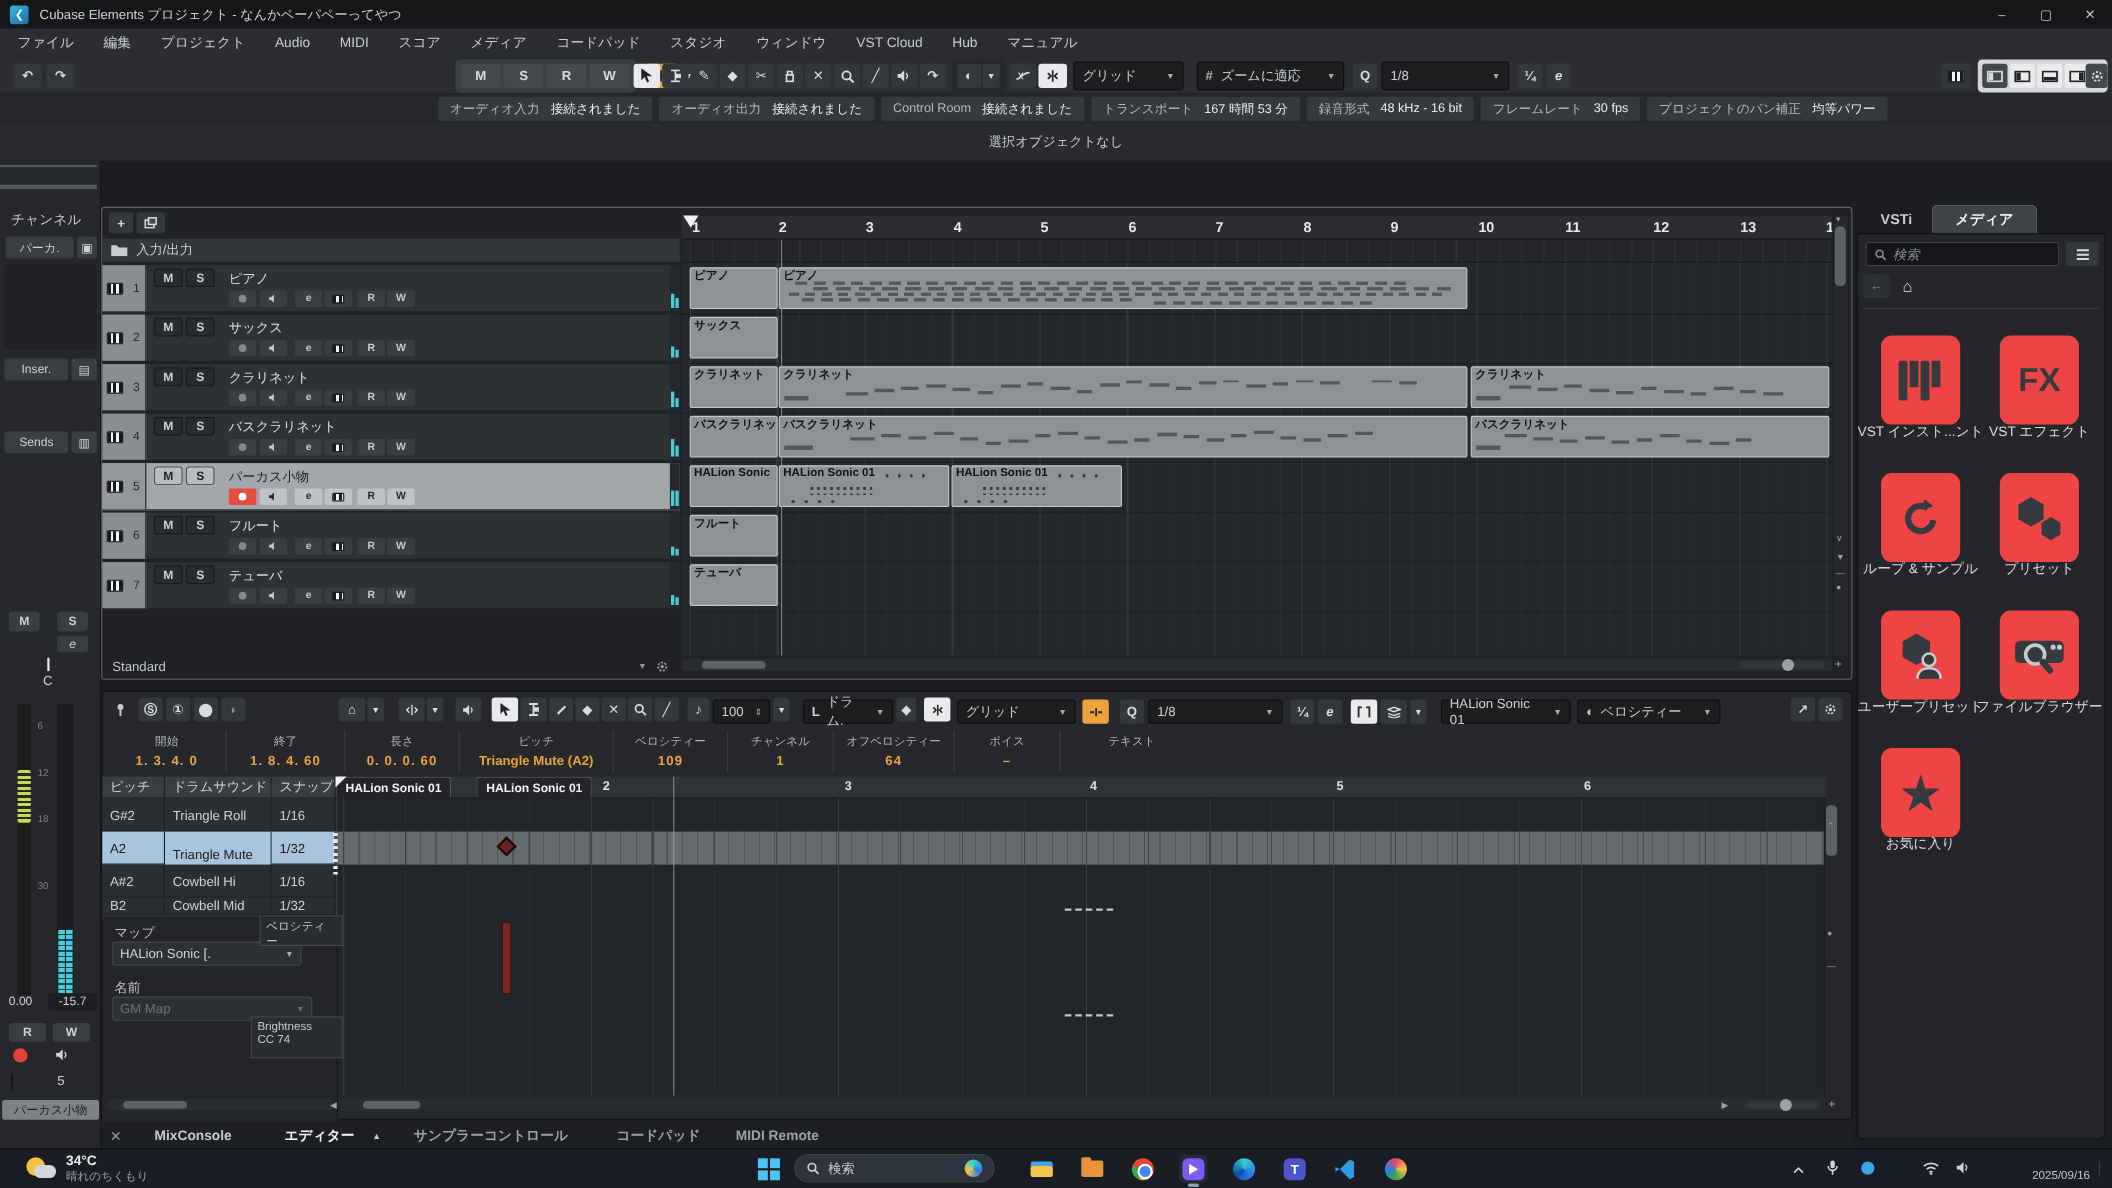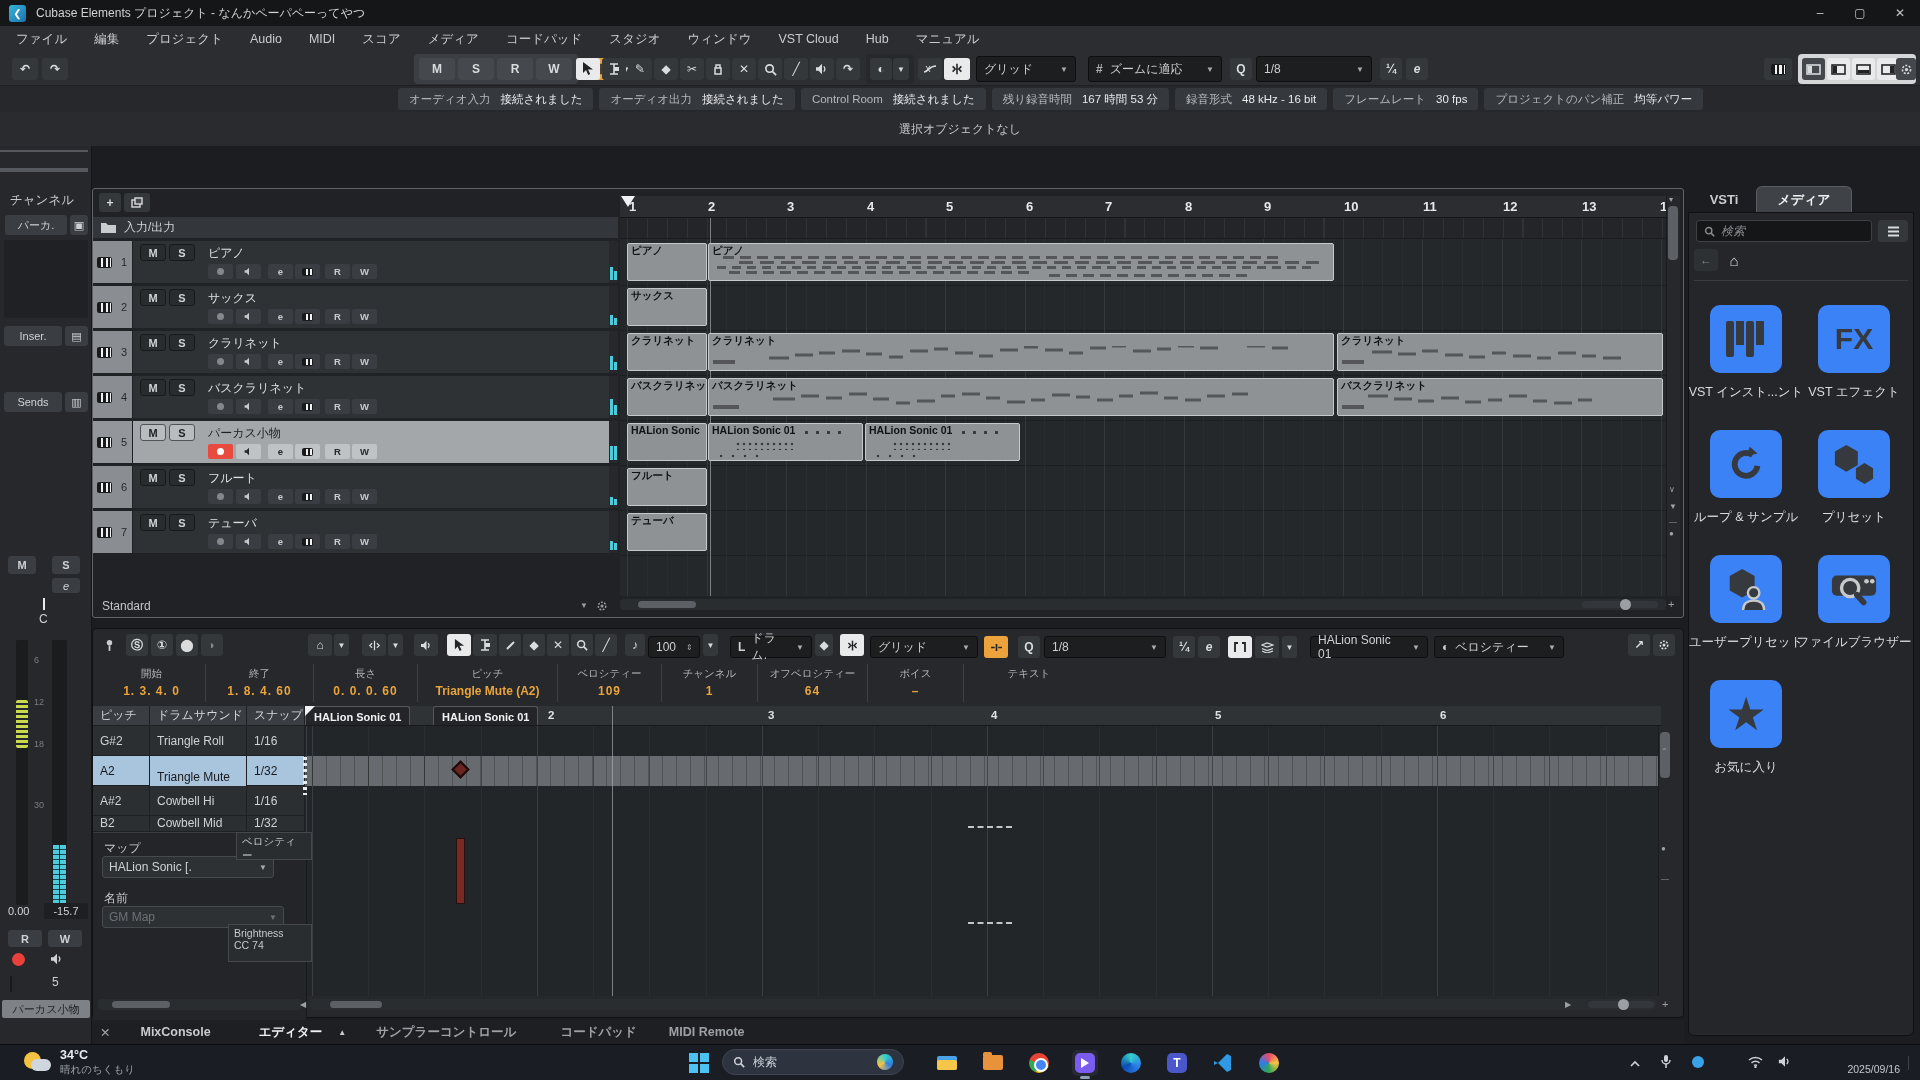--- a/index.html
+++ b/index.html
@@ -97,21 +97,21 @@
 .selband{left:305px;top:756px;width:1356px;height:30px;background:#676a6e;
   background-image:repeating-linear-gradient(90deg,rgba(0,0,0,.22) 0 1px,transparent 1px 14px),
    repeating-linear-gradient(90deg,rgba(0,0,0,.35) 0 1px,transparent 1px 56.25px);background-position:7px 0}
 .mapspanel{left:93px;top:832px;width:214px;height:188px;background:#232528;border-right:1px solid #17191b;border-top:1px solid #3a3d40}
 .mapdrop{position:absolute;height:22px;background:#2e3134;border:1px solid #46494d;border-radius:3px;display:flex;align-items:center;padding:0 6px;font-size:12px;color:#cfd2d4}
 .floatbox{position:absolute;background:#2a2d30;border:1px solid #45484c;color:#c6c9cb;font-size:10.5px;padding:2px 5px}
 .tabsrow{left:92px;top:1020px;width:1592px;height:24px;background:#1d1f22;display:flex;align-items:center;color:#9da1a5;font-size:12.5px;font-weight:bold}
 
 .rpanel{left:1688px;top:212px;width:226px;height:824px;background:#242629;border:1px solid #0f1113;border-radius:0 0 6px 6px}
 .rtab{position:absolute;top:186px;height:26px;display:flex;align-items:center;justify-content:center;font-weight:bold;font-size:13px}
-.tile{position:absolute;width:72px;height:68px;background:#3b82f6;border-radius:10px;display:flex;align-items:center;justify-content:center;color:#36393d}
+.tile{position:absolute;width:72px;height:81px;background:#ef4444;border-radius:10px;display:flex;align-items:center;justify-content:center;color:#36393d}
 .tilelabel{position:absolute;width:130px;text-align:center;color:#dadcde;font-size:12.5px;white-space:nowrap}
 .searchbox{left:1696px;top:220px;width:176px;height:22px;background:#141618;border:1px solid #3e4145;border-radius:3px;display:flex;align-items:center;gap:6px;padding:0 7px;color:#898d90;font-style:italic}
 
 .taskbar{left:0;top:1044px;width:1920px;height:36px;background:#1a1d24;border-top:1px solid #0a0c0f;display:flex;align-items:center}
 .tico{position:absolute;top:1050px;width:26px;height:26px;border-radius:5px;display:flex;align-items:center;justify-content:center}
 .tico.activeapp{background:#31364180}
 .chrome{width:20px;height:20px;border-radius:50%;background:conic-gradient(#ea4335 0 30%,#fbbc05 30% 55%,#34a853 55% 80%,#ea4335 80%);position:relative}
 .chrome::after{content:"";position:absolute;left:5px;top:5px;width:10px;height:10px;border-radius:50%;background:#4285f4;border:2px solid #fff}
 .trayicon{position:absolute;top:1056px;color:#cfd3d8}
 .start{display:grid;grid-template-columns:9px 9px;grid-template-rows:9px 9px;gap:1.5px}
@@ -273,21 +273,21 @@
     </div>
   <div class="chip">
       <span class="lab">オーディオ出力</span>
       <span class="val">接続されました</span>
     </div>
   <div class="chip">
       <span class="lab">Control Room</span>
       <span class="val">接続されました</span>
     </div>
   <div class="chip">
-      <span class="lab">残り録音時間</span>
+      <span class="lab">トランスポート</span>
       <span class="val">167 時間 53 分</span>
     </div>
   <div class="chip">
       <span class="lab">録音形式</span>
       <span class="val">48 kHz - 16 bit</span>
     </div>
   <div class="chip">
       <span class="lab">フレームレート</span>
       <span class="val">30 fps</span>
     </div>

